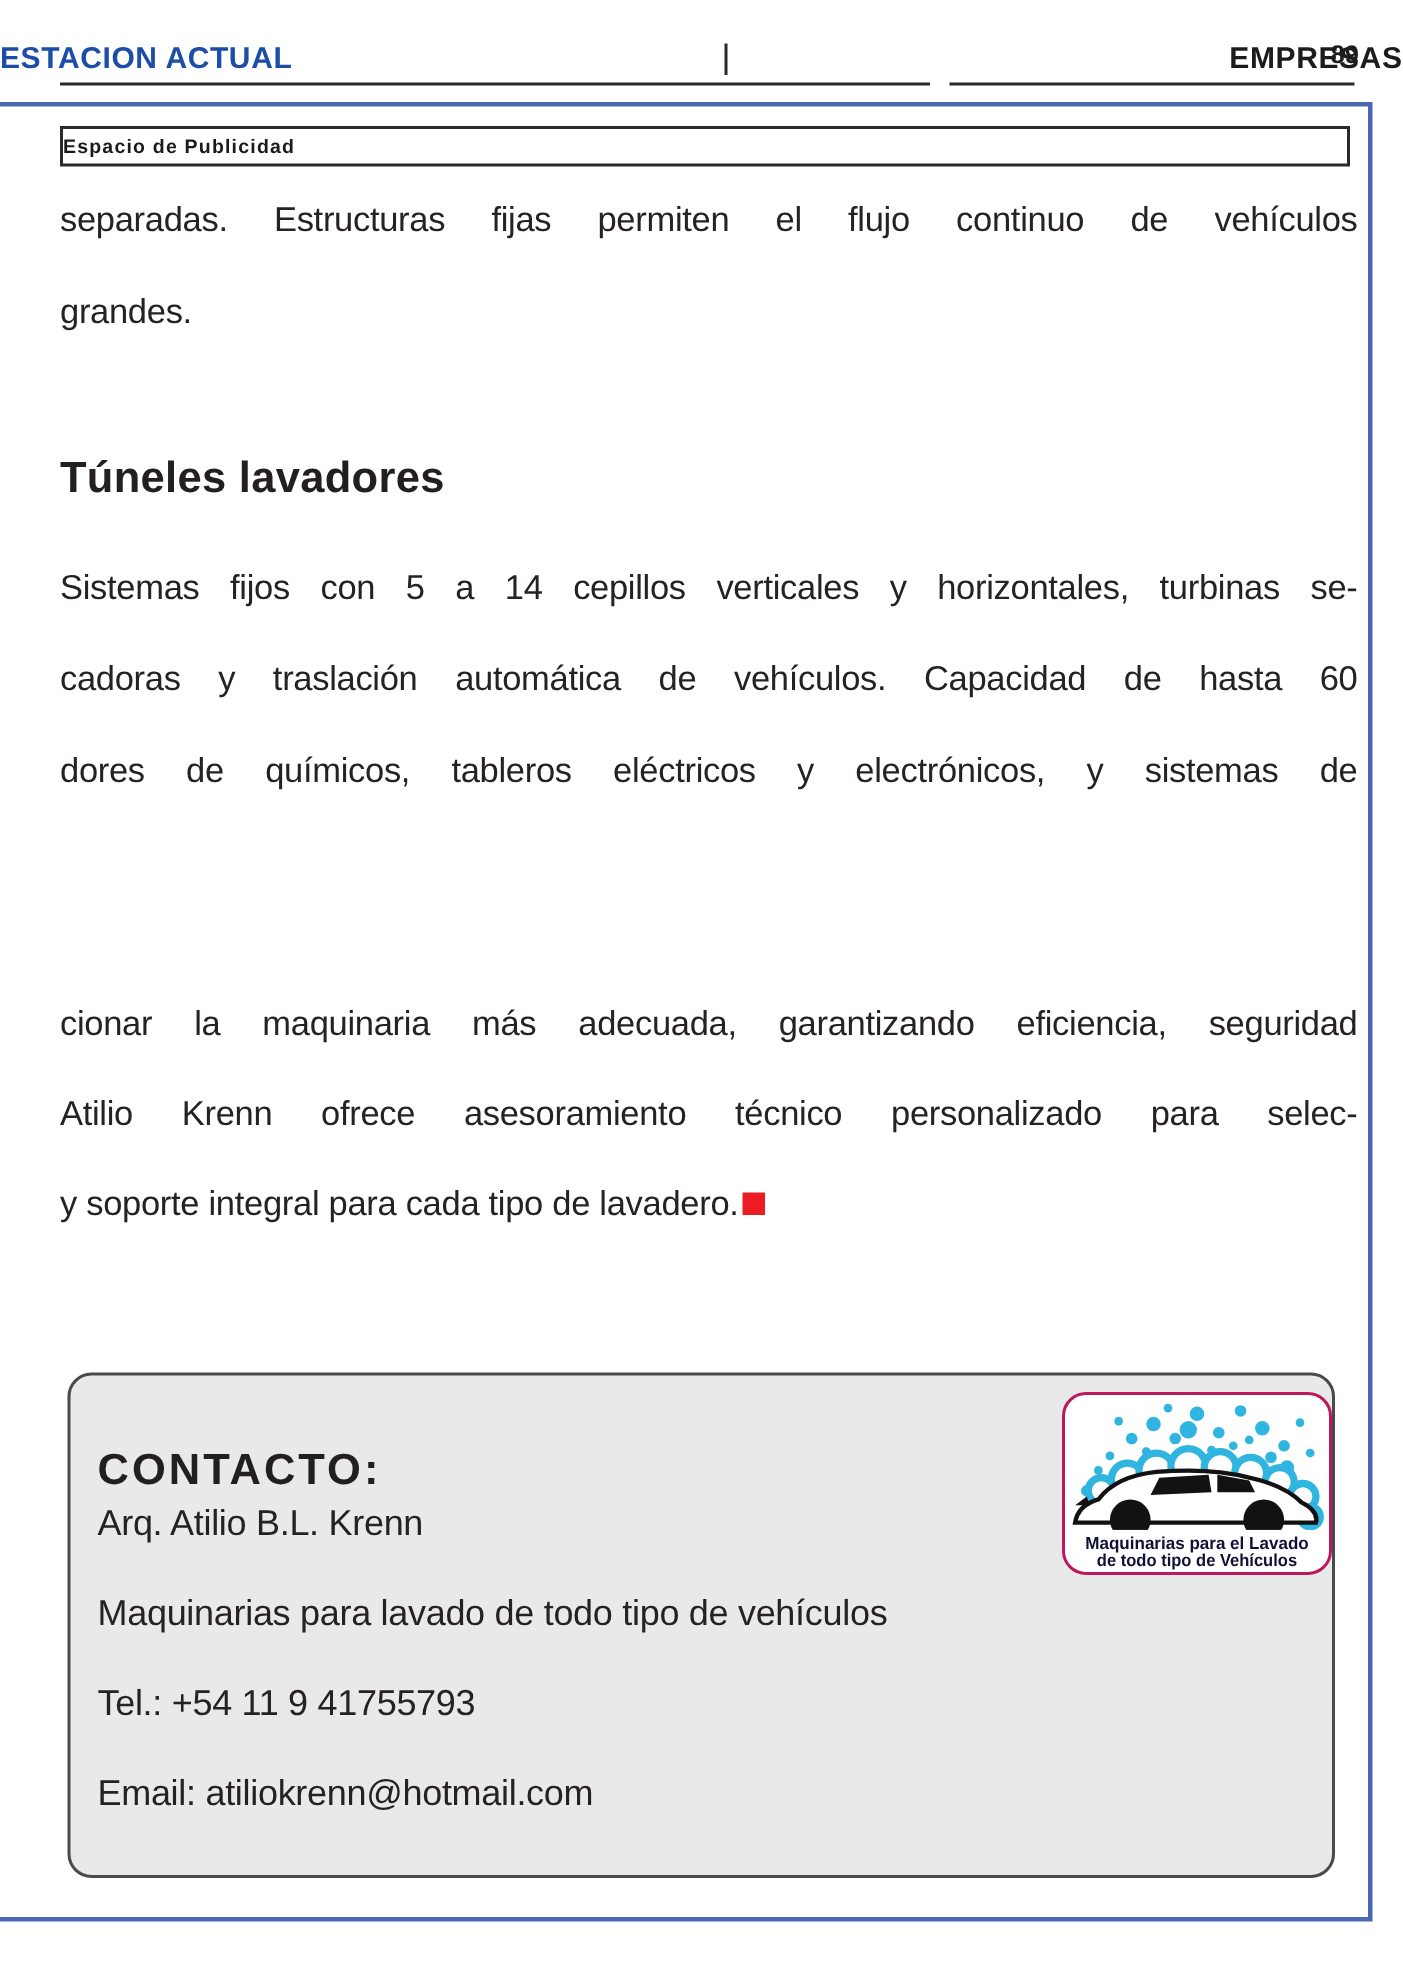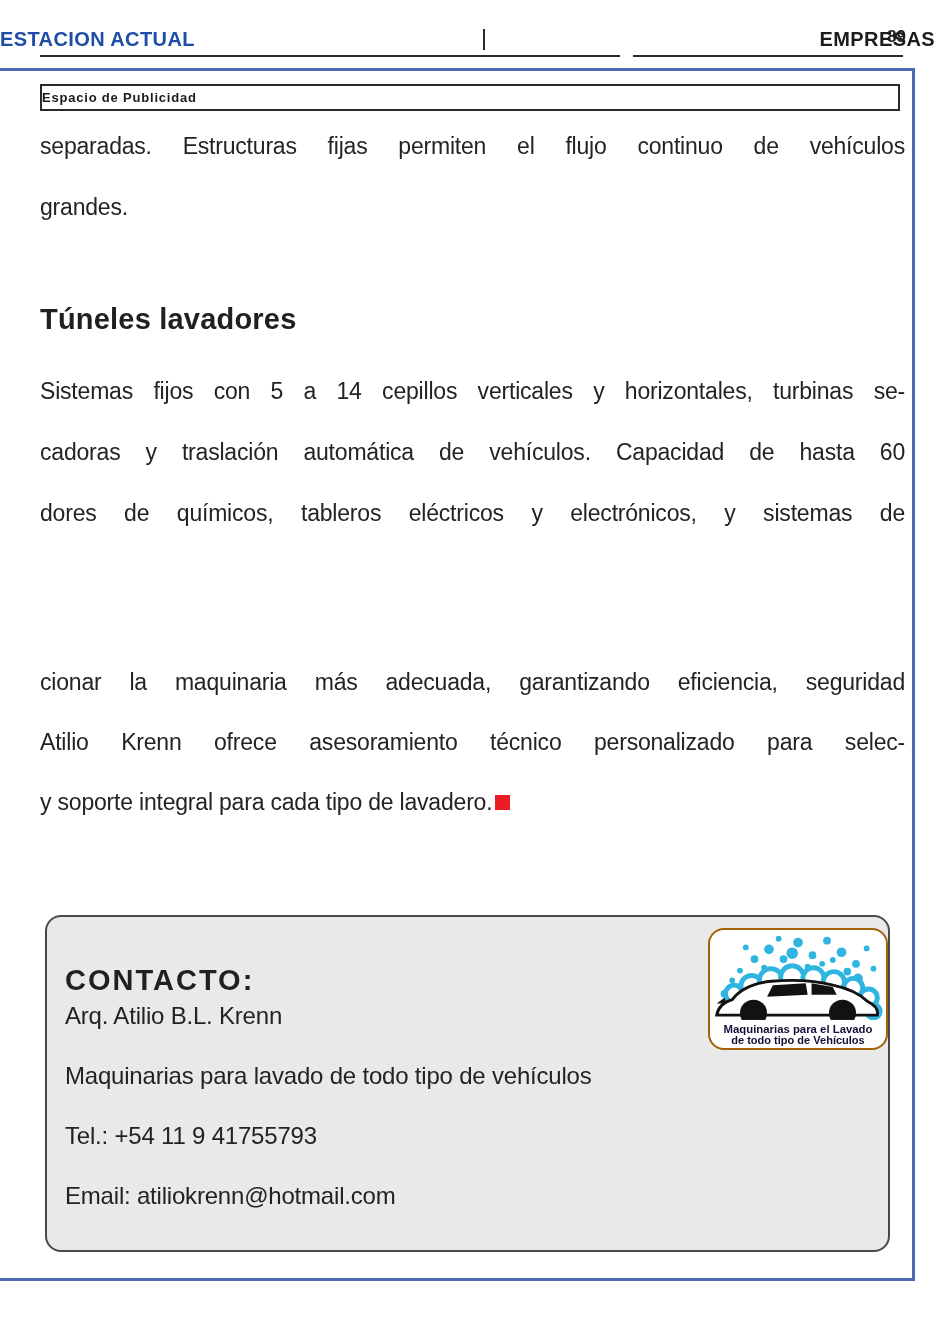--- a/index.html
+++ b/index.html
@@ -86,21 +86,21 @@
   .contact-line { left: 65px; font-size: 24px; color: #262223; letter-spacing: -0.2px; }
   .contact-name  { top: 1002px; text-align: center; }
   .contact-desc  { top: 1062px; }
   .contact-phone { top: 1122px; }
   .contact-email { top: 1182px; }
 
   
   .logo-card {
     left: 708px; top: 928px; width: 180px; height: 122px;
     background: #ffffff;
-    border: 2px solid #a16207;
+    border: 2px solid #be185d;
     border-radius: 16px;
     overflow: hidden;
   }
   .logo-card svg { display: block; width: 100%; height: 100%; }
 </style>
 </head>
 <body>
 
 <div class="abs header-title">
   <span class="brand">ESTACION ACTUAL</span>

